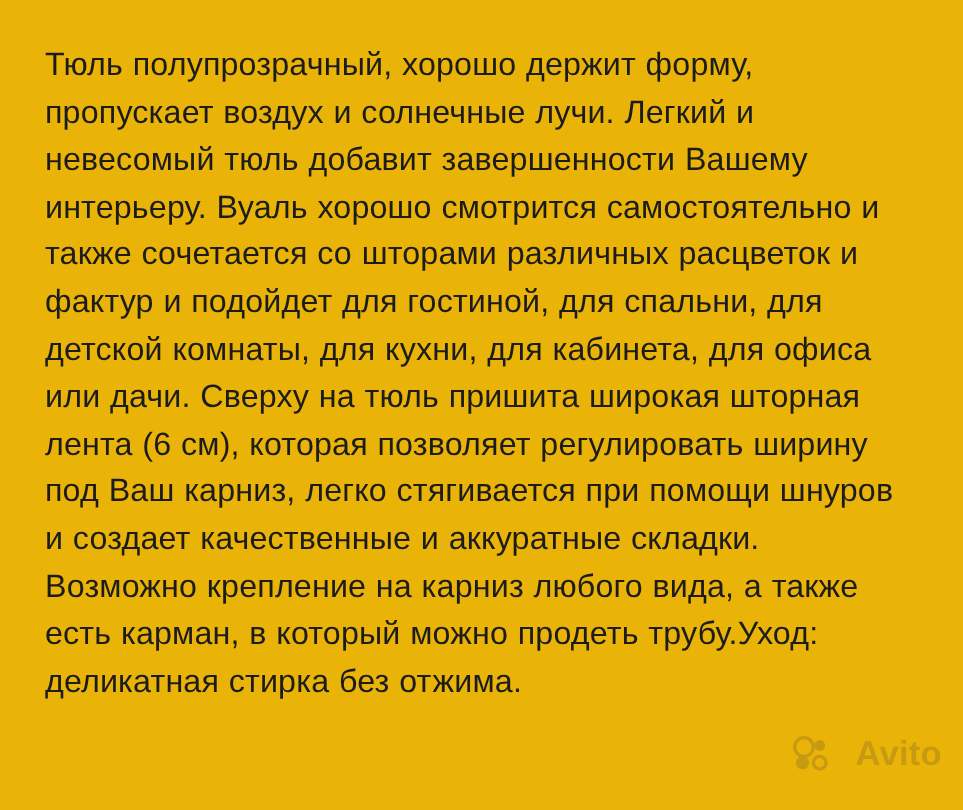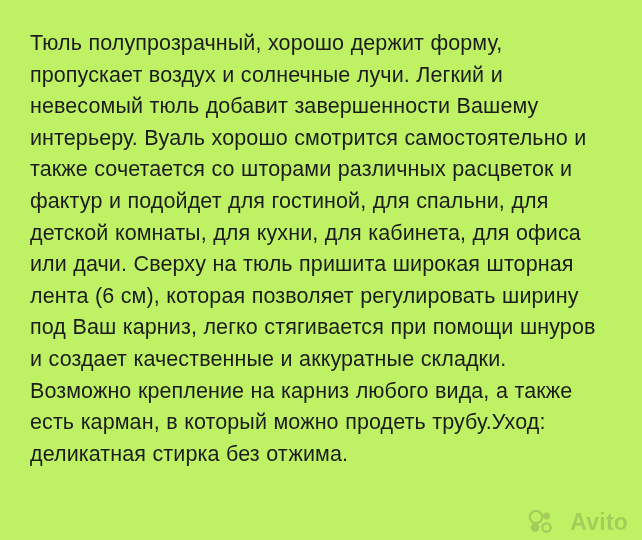--- a/index.html
+++ b/index.html
@@ -10,42 +10,42 @@
     width: 642px;
     height: 540px;
     background: #ffffff;
     font-family: "Liberation Sans", sans-serif;
     overflow: hidden;
   }
   .page {
     position: relative;
     width: 642px;
     height: 540px;
-    background: #bef264;
+    background: #eab308;
     box-sizing: border-box;
   }
   .text-block {
     position: absolute;
     left: 30px;
     top: 28px;
     width: 582px;
     font-size: 21.5px;
     line-height: 31.6px;
     color: #1c1c1c;
     letter-spacing: 0.1px;
     word-spacing: 0.4px;
     text-align: left;
     white-space: pre-wrap;
   }
   .watermark {
     position: absolute;
     right: 14px;
-    bottom: 4px;
+    bottom: 24px;
     display: flex;
-    align-items: flex-start;
+    align-items: center;
     gap: 16px;
     opacity: 0.20;
     pointer-events: none;
   }
   .watermark .mark-icon {
     width: 26px;
     height: 26px;
     position: relative;
     display: inline-block;
   }

